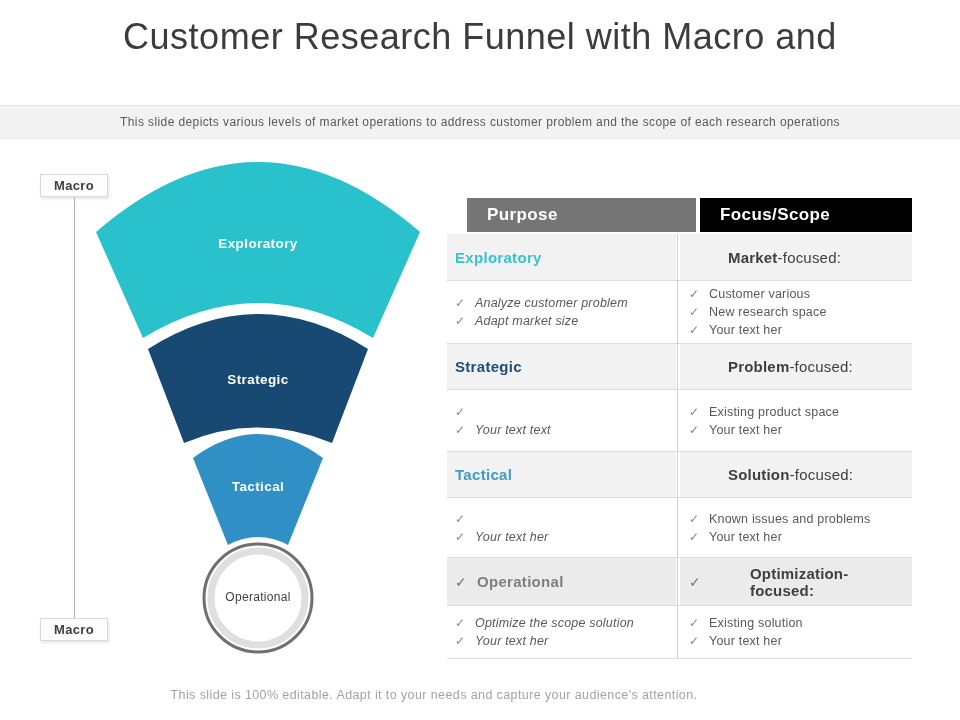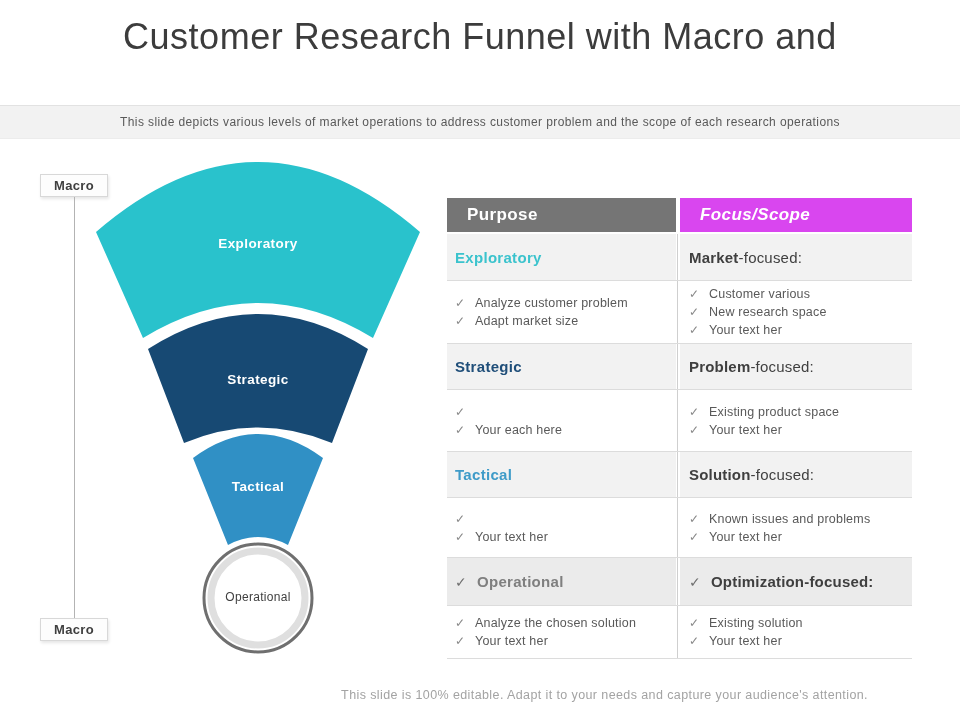--- a/index.html
+++ b/index.html
@@ -51,40 +51,40 @@
   .c1 { flex:0 0 229px; display:flex; flex-direction:column; justify-content:center; padding-left:8px; }
   .sep { flex:0 0 4px; position:relative; }
   .c2 { flex:1 1 auto; display:flex; flex-direction:column; justify-content:center; padding-left:9px; }
   .trow.body .sep::after {
     content:''; position:absolute; left:1px; top:0; bottom:0; width:1px; background:#cfcfcf;
   }
   .th {
     background:#757575; color:#ffffff; font-size:17px; font-weight:bold;
     height:34px; display:flex; align-items:center; padding-left:20px; letter-spacing:0.4px;
   }
-  .th.h1 { flex:0 0 229px; }
+  .th.h1 { flex:0 0 229px;margin-left:20px; }
   .th.h2 { flex:1 1 auto; }
   .sect .c1, .sect .c2 { background:#f2f2f2; }
   .sect.dark .c1, .sect.dark .c2 { background:#ebebeb; }
   .sect-title { font-size:15px; font-weight:bold; letter-spacing:0.3px; }
-  .focus-title { font-size:15px; color:#3f3f3f; letter-spacing:0.2px; }
+  .focus-title { font-size:15px; color:#3f3f3f; letter-spacing:0.2px;margin-left:39px; }
   .focus-title .fb { font-weight:bold; }
   .focus-title .fr { font-weight:400; }
   .sect.dark .focus-title .fr { font-weight:bold; }
   .title-line { display:flex; align-items:center; }
   .bl { display:flex; align-items:flex-start; margin:1px 0; }
   .chk { flex:0 0 20px; color:#8a8a8a; font-size:12px; line-height:16px; }
   .chk.big { font-size:14px; line-height:20px; flex:0 0 22px; color:#6f6f6f; }
   .bt { font-size:12.5px; line-height:16px; color:#595959; letter-spacing:0.2px; }
-  .c1 .bt { max-width:178px; }
+  .c1 .bt { max-width:178px;font-style:italic; }
   .c2 .bt { max-width:190px; }
 
   
   .footer {
-    position:absolute; left:0; top:688px; width:868px; text-align:right;
+    position:absolute; left:0; top:688px; width:868px; text-align:center;
     font-size:12.5px; color:#a3a3a3; letter-spacing:0.4px;
   }
 </style>
 </head>
 <body>
 
 <div class="slide">
 
   <h1 class="title"><span>Customer Research Funnel with Macro and</span><br></h1>
 
@@ -107,21 +107,21 @@
 
   <div class="macro-box macro-top">Macro</div>
   <div class="macro-line"></div>
   <div class="macro-box macro-bottom">Macro</div>
 
   <div class="tbl">
 
     <div class="trow thead">
       <div class="th h1" style="background-color: rgb(117, 117, 117);">Purpose</div>
       <div class="sep"></div>
-      <div class="th h2" style="background-color: #d946ef; font-style: italic;">Focus/Scope</div>
+      <div class="th h2" style="background-color: #000000;">Focus/Scope</div>
     </div>
 
     <div class="trow body sect" style="height:47px">
       <div class="c1 sect-title" style="color: rgb(59, 195, 205);">Exploratory</div>
       <div class="sep"></div>
       <div class="c2">
         <div class="focus-title"><span class="fb">Market</span><span class="fr">-focused:</span></div>
       </div>
     </div>
     <div class="trow body" style="height:63px">
@@ -159,21 +159,21 @@
         <div class="focus-title"><span class="fb">Problem</span><span class="fr">-focused:</span></div>
       </div>
     </div>
     <div class="trow body" style="height:62px">
       <div class="c1">
         <div class="bl">
             <span class="chk">✓</span>
           </div>
         <div class="bl">
             <span class="chk">✓</span>
-            <span class="bt">Your each here</span>
+            <span class="bt">Your text text</span>
           </div>
       </div>
       <div class="sep"></div>
       <div class="c2">
         <div class="bl">
             <span class="chk">✓</span>
             <span class="bt">Existing product space</span>
           </div>
         <div class="bl">
             <span class="chk">✓</span>
@@ -224,21 +224,21 @@
         <div class="title-line">
             <span class="chk big">✓</span>
             <span class="focus-title"><span class="fb">Optimization</span><span class="fr">-focused:</span></span>
           </div>
       </div>
     </div>
     <div class="trow body" style="height:53px">
       <div class="c1">
         <div class="bl">
             <span class="chk">✓</span>
-            <span class="bt">Analyze the chosen solution</span>
+            <span class="bt">Optimize the scope solution</span>
           </div>
         <div class="bl">
             <span class="chk">✓</span>
             <span class="bt">Your text her</span>
           </div>
       </div>
       <div class="sep"></div>
       <div class="c2">
         <div class="bl">
             <span class="chk">✓</span>

